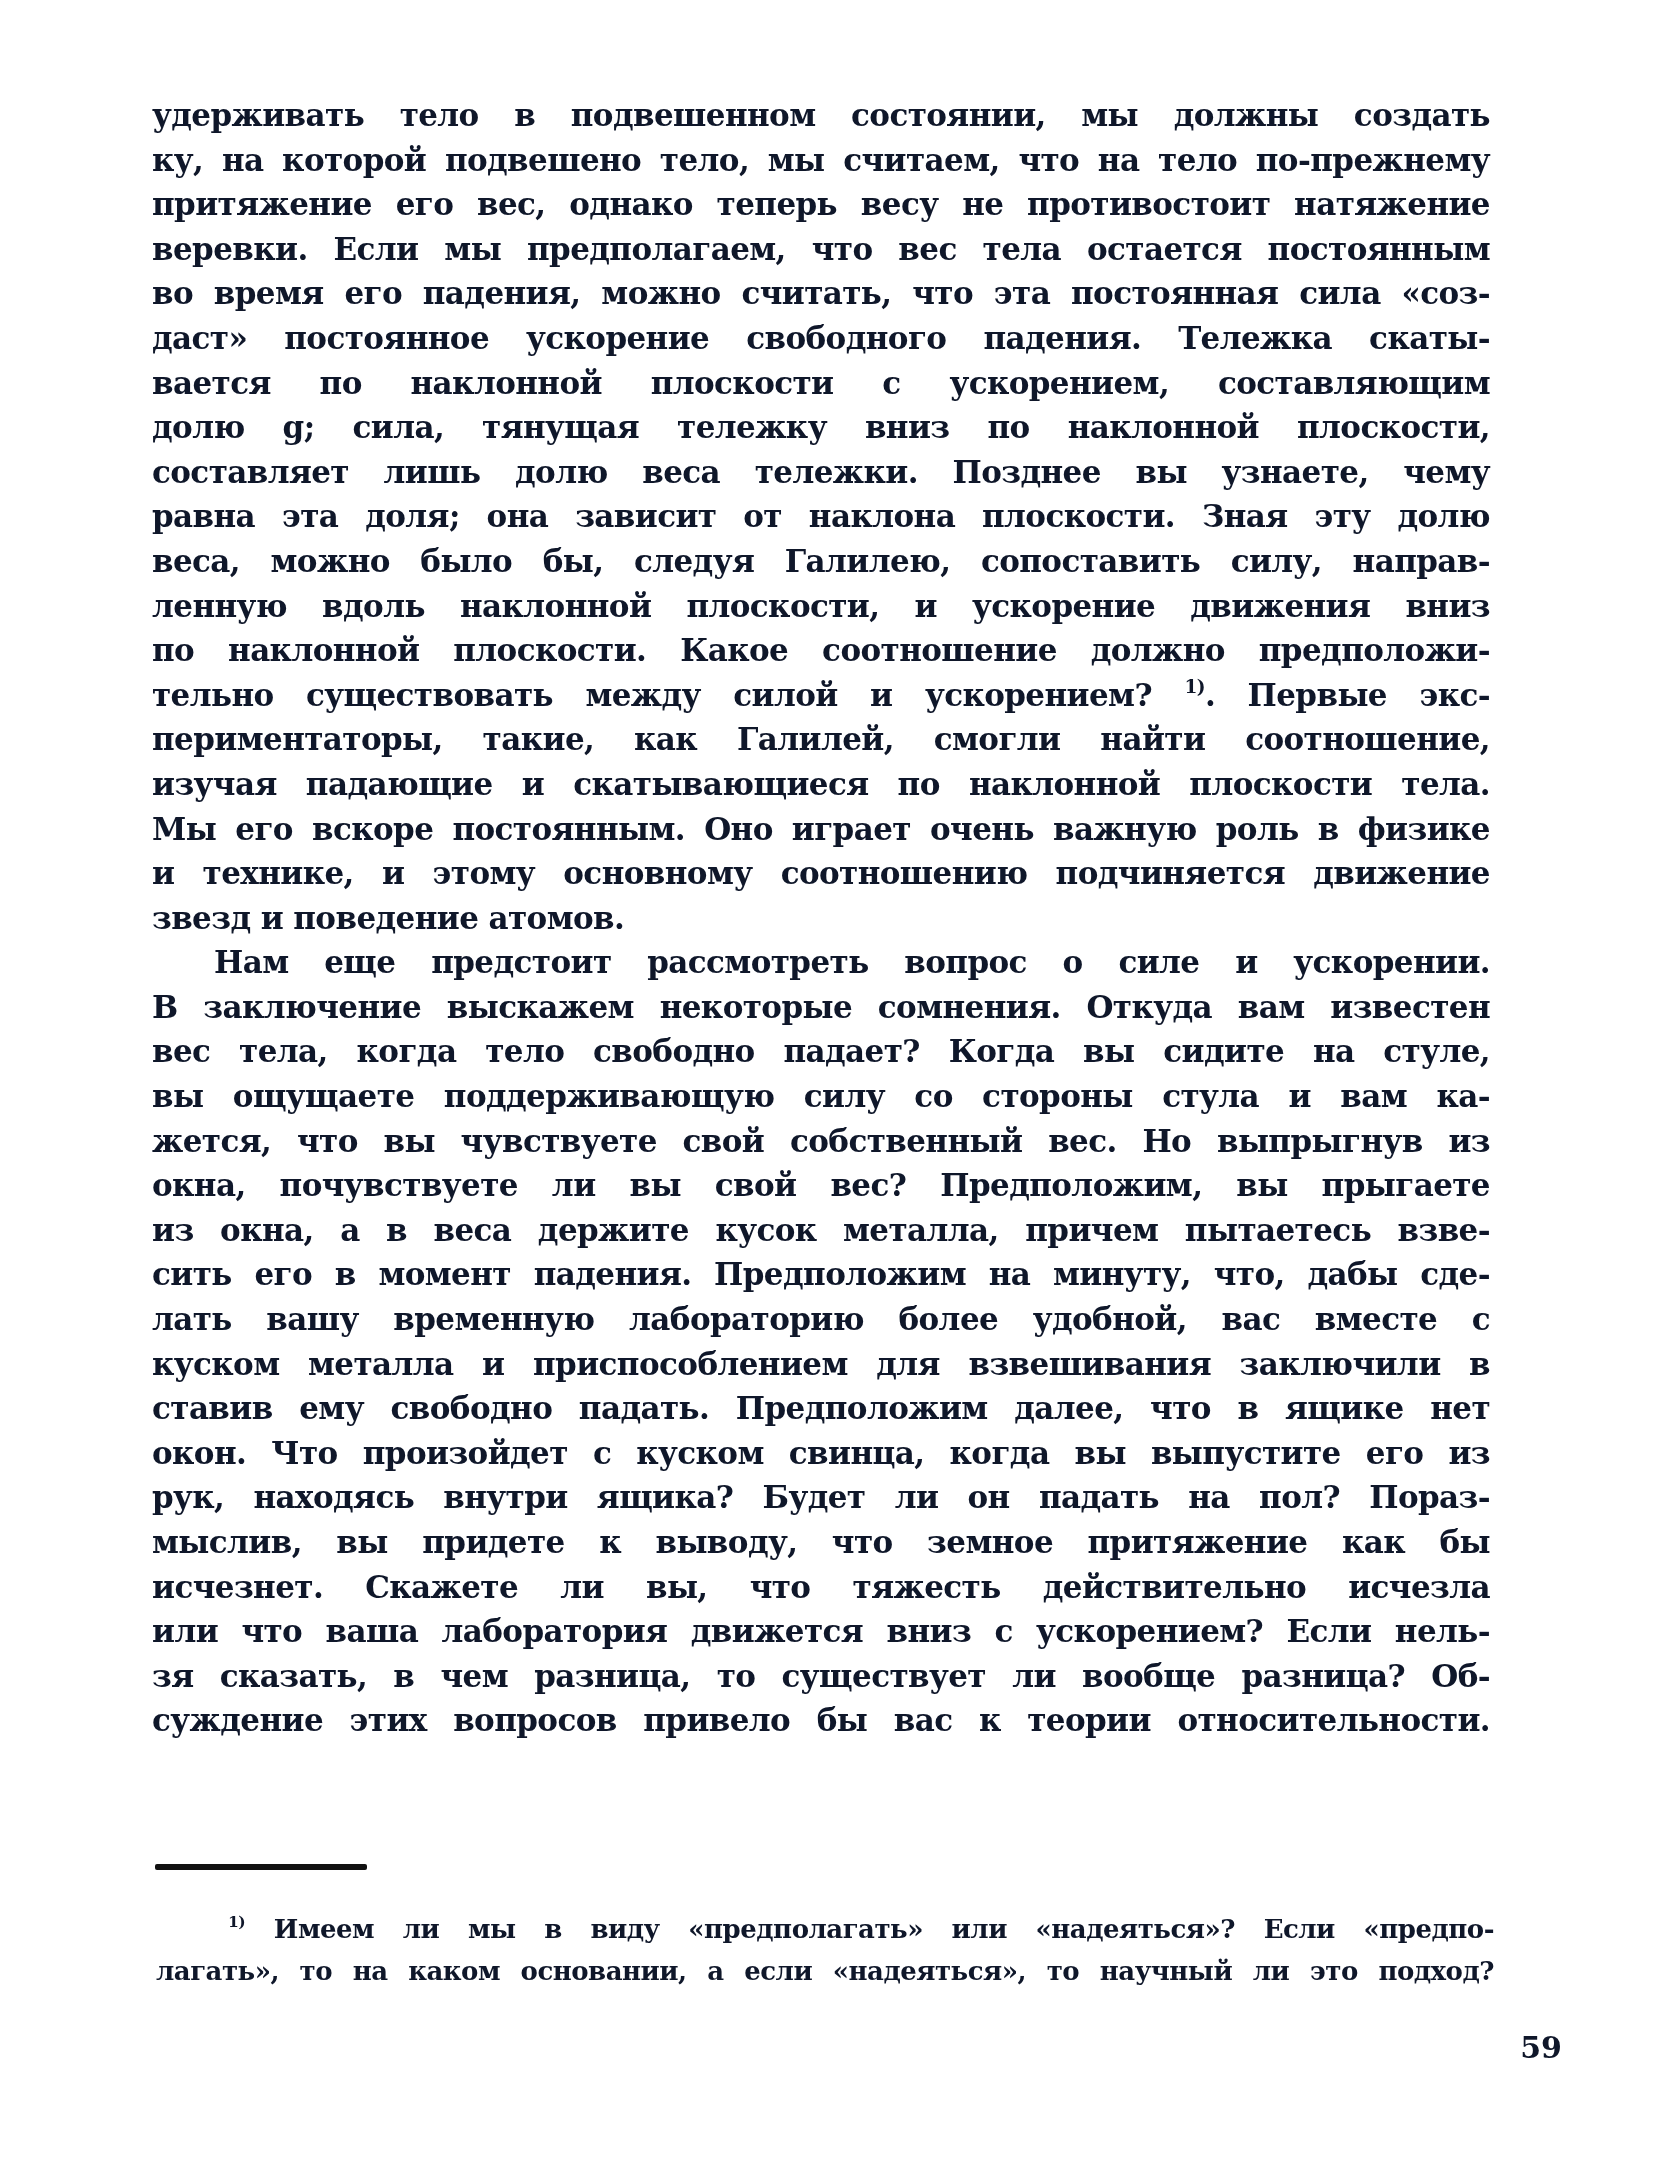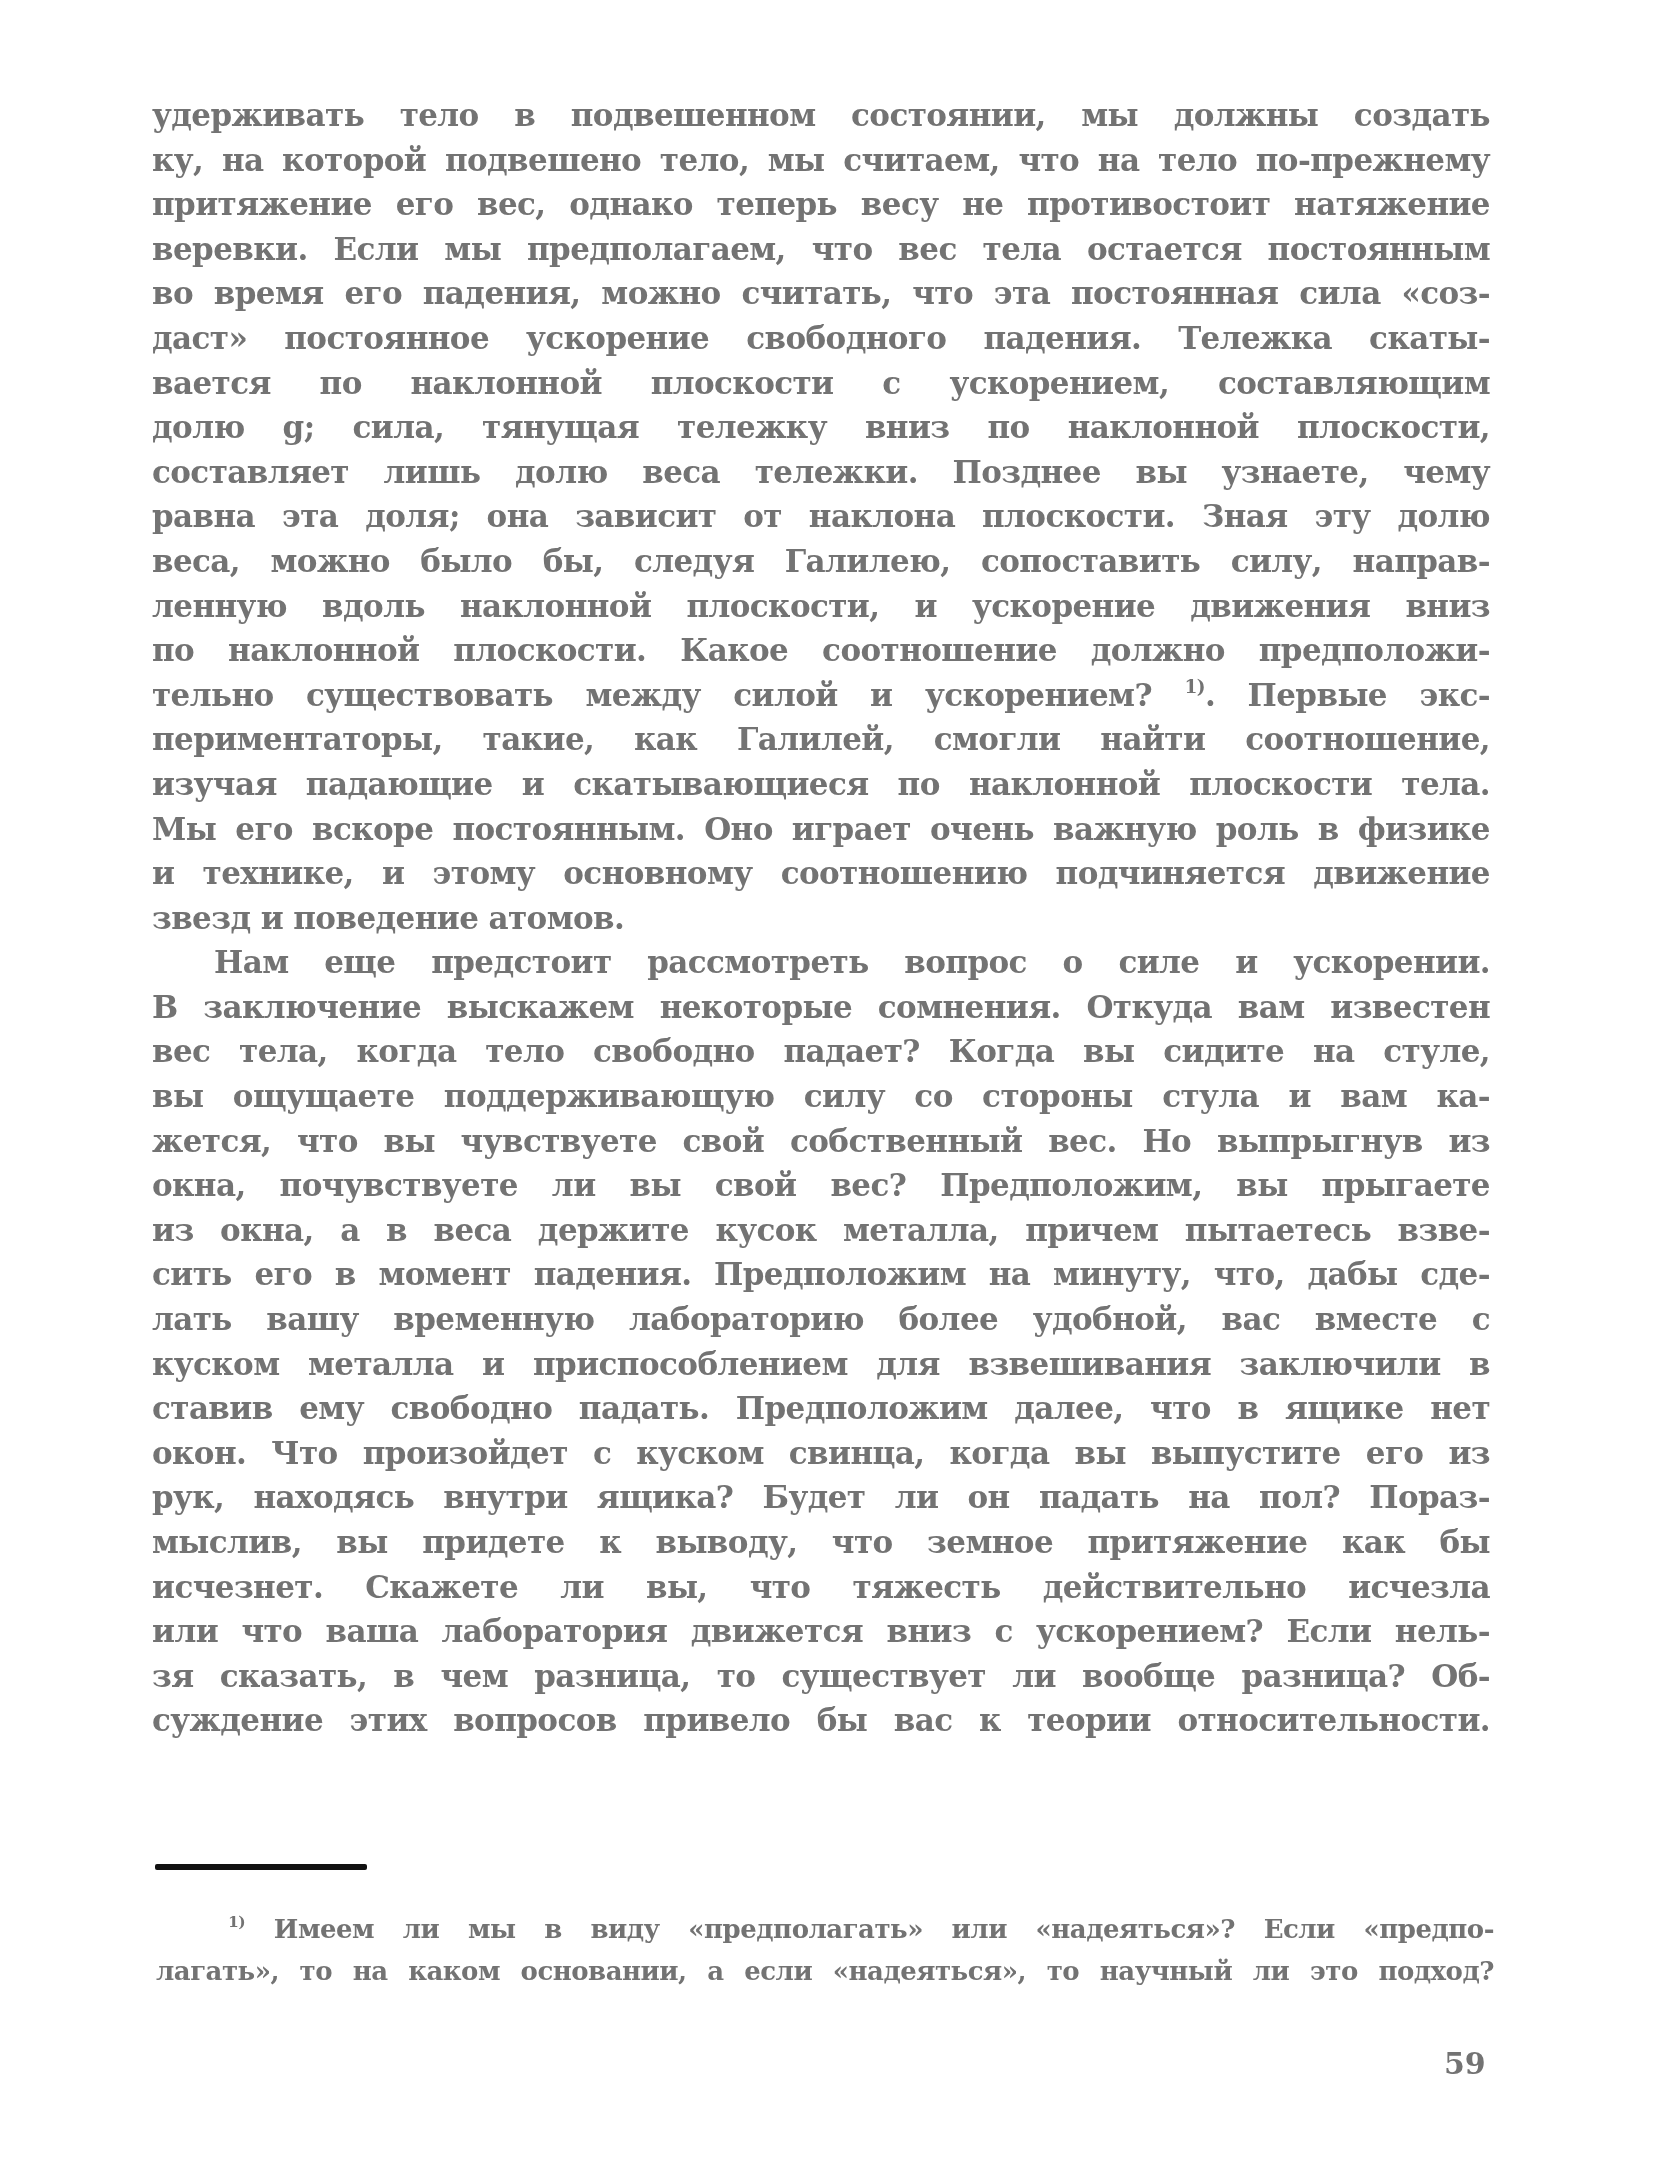--- a/index.html
+++ b/index.html
@@ -1,19 +1,19 @@
 <!DOCTYPE html>
 <html><head>
 <meta charset="utf-8">
 <style>
   html, body { margin: 0; padding: 0; background: #ffffff; }
   body { width: 1669px; height: 2160px; position: relative; overflow: hidden; }
   .page {
     position: absolute; left: 0; top: 0; width: 1669px; height: 1971px;
-    background: #ffffff; color: #737373;
+    background: #ffffff; color: #0f172a;
     font-family: "DejaVu Serif", "Liberation Serif", serif;
   }
   .body-text {
     position: absolute; left: 152px; top: 93px; width: 1338px;
   }
   .line {
     display: block; height: 44.6px; line-height: 44.6px;
     font-size: 31px; font-weight: bold; letter-spacing: -0.6px;
     white-space: nowrap; text-align: justify; text-align-last: justify;
     transform-origin: left center;
@@ -29,22 +29,22 @@
   }
   .fn-line {
     display: block; height: 42px; line-height: 42px;
     font-size: 26px; font-weight: bold; letter-spacing: -0.5px;
     white-space: nowrap; text-align: justify; text-align-last: justify;
   }
   .fn-line.indent { padding-left: 72px; }
   .fn-line.last { text-align-last: justify; }
   sup { font-size: 0.6em; line-height: 0; vertical-align: 0.7em; }
   .page-number {
-    position: absolute; left: 1444px; top: 2030px; width: 50px;
-    font-size: 30px; font-weight: bold; text-align: left; margin-top: 16px;
+    position: absolute; left: 1512px; top: 2030px; width: 50px;
+    font-size: 30px; font-weight: bold; text-align: right;
   }
 </style>
 </head>
 <body>
 
 <div class="page">
   <div class="body-text">
     <span class="line">удерживать тело в подвешенном состоянии, мы должны создать</span>
     <span class="line">ку, на которой подвешено тело, мы считаем, что на тело по-прежнему</span>
     <span class="line">притяжение его вес, однако теперь весу не противостоит натяжение</span>

